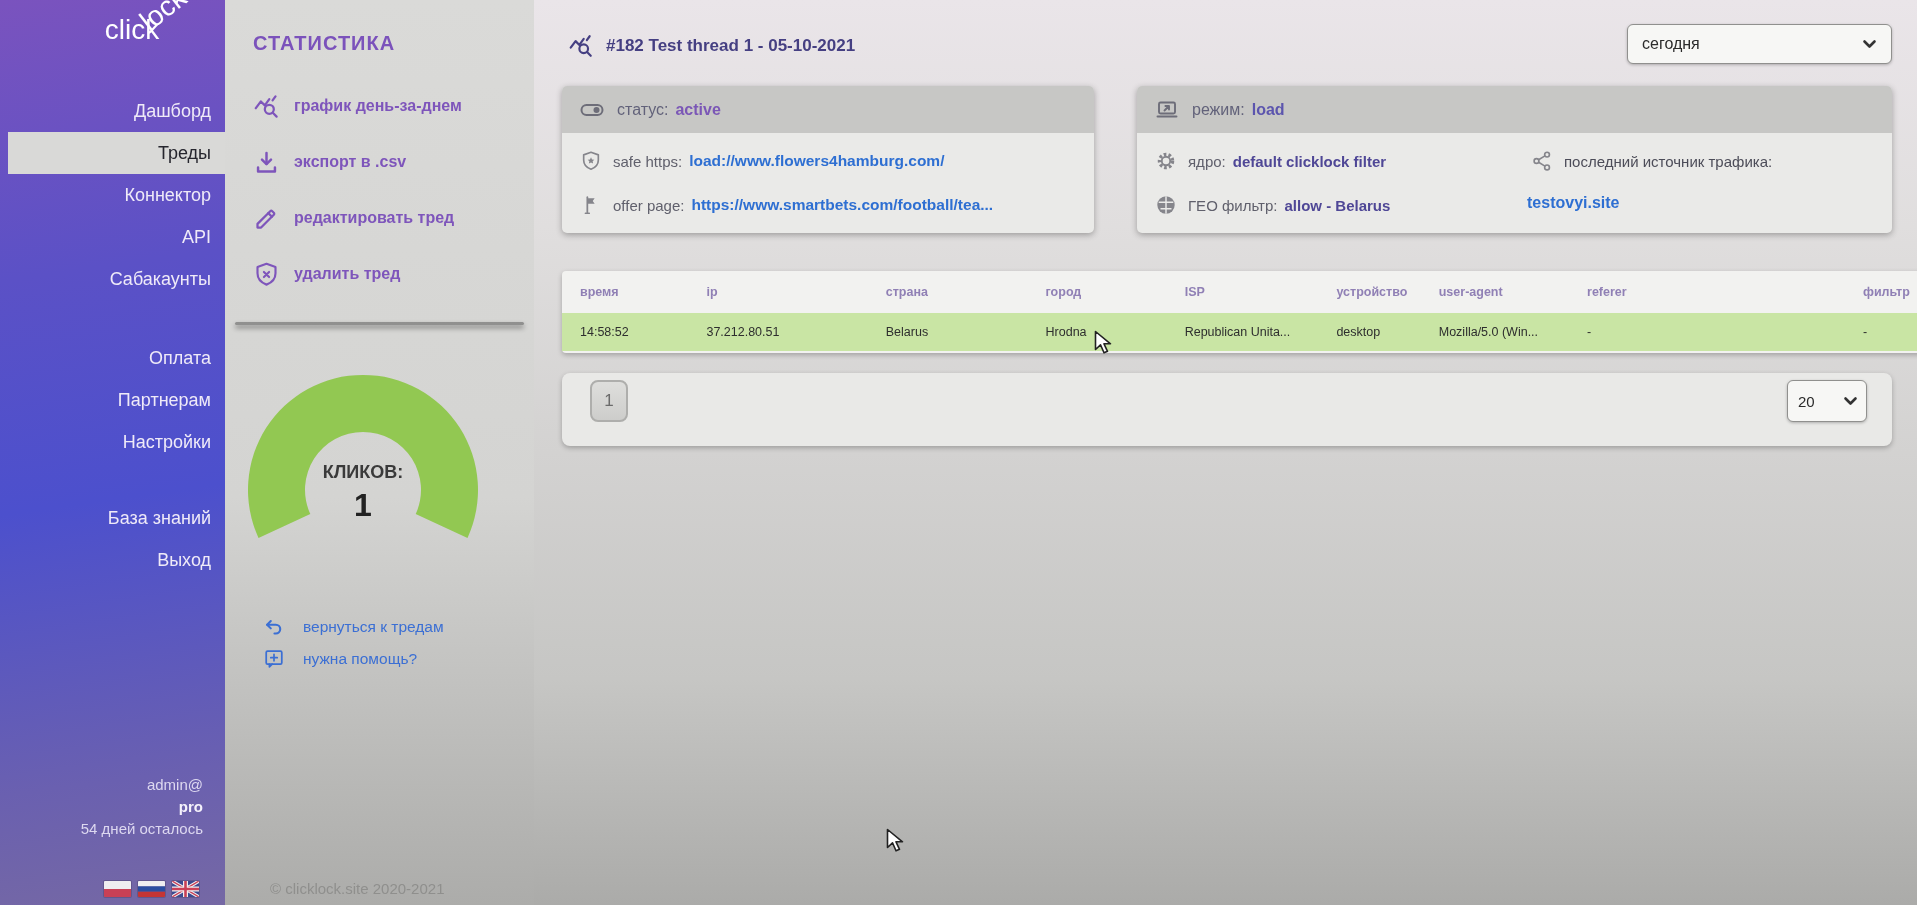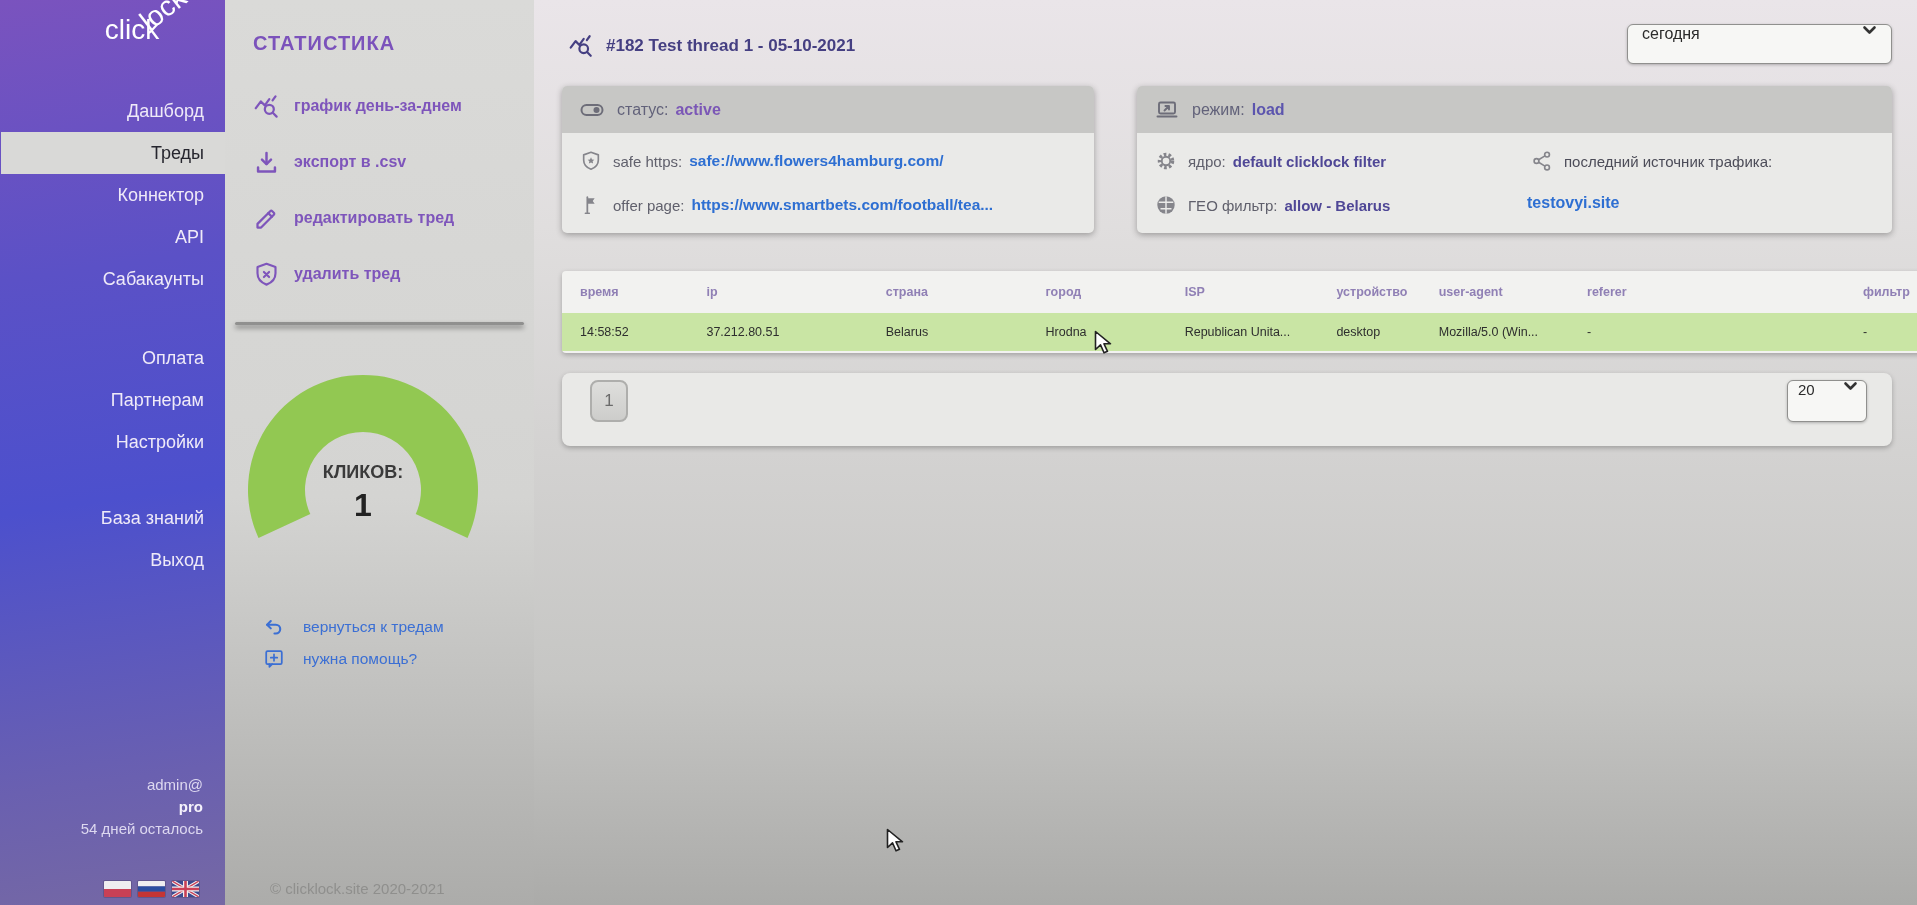--- a/index.html
+++ b/index.html
@@ -4,21 +4,21 @@
 <style>
   html,body{margin:0;padding:0;background:#888;}
   .screen{position:relative;width:1917px;height:905px;overflow:hidden;
     font-family:"Liberation Sans",sans-serif;background:#dcdcda;}
 
   
   .sidebar{position:absolute;left:0;top:0;width:225px;height:905px;
     background:linear-gradient(172deg,#7a53be 0%,#5b51c6 30%,#4c50cd 55%,#6a60b0 85%,#7568a4 100%);}
   .logo{position:absolute;top:14px;right:16px;color:#fff;font-size:28px;font-weight:500;white-space:nowrap;}
   .logo .lock{display:inline-block;transform:rotate(-38deg) translate(1px,-10px);transform-origin:left bottom;}
-  .menu{position:absolute;top:90px;left:1px;width:100%;}
+  .menu{position:absolute;top:90px;left:8px;width:100%;}
   .menu-item{height:42px;line-height:42px;text-align:right;padding-right:22px;
     color:#efeaf8;font-size:18px;font-weight:500;cursor:pointer;}
   .menu-item.active{background:#d9d9d7;color:#26262e;}
   .menu-gap1{margin-top:37px;}
   .menu-gap2{margin-top:34px;}
   .account{position:absolute;top:774px;right:22px;text-align:right;color:#ddd8f0;font-size:15px;line-height:22px;}
   .account .plan{font-weight:bold;color:#f4f1fb;}
   .flag-row{position:absolute;bottom:8px;right:26px;display:flex;gap:7px;}
   .flag{width:27px;height:16px;display:block;border-radius:1px;box-shadow:0 0 0 1px rgba(0,0,0,.15);}
 
@@ -43,21 +43,21 @@
   .panel-link .lbl{margin-left:18px;font-size:15.5px;font-weight:500;}
   .stats-footer{position:absolute;left:45px;top:880px;font-size:15px;color:#8f8f8d;}
 
   
   .main{position:absolute;left:534px;top:0;width:1383px;height:905px;
     background:linear-gradient(#eae5e9 0%,#e0dede 25%,#c6c6c4 75%,#ababa9 100%);}
   .page-title{position:absolute;left:34px;top:33px;display:flex;align-items:center;color:#453f82;}
   .page-title .ic{width:26px;height:26px;}
   .page-title .lbl{margin-left:12px;font-size:17px;font-weight:bold;}
   .select{box-sizing:border-box;background:#f7f7f5;border:1px solid #90908e;border-radius:6px;
-    box-shadow:0 1px 3px rgba(0,0,0,.25);display:flex;cursor:pointer;color:#2b2b2b;}
+    box-shadow:0 1px 3px rgba(0,0,0,.25);display:flex;align-items:center;cursor:pointer;color:#2b2b2b;}
   .period-select{position:absolute;right:25px;top:24px;width:265px;height:40px;padding:0 14px;font-size:16px;}
   .select .chev{margin-left:auto;width:15px;height:11px;color:#333;}
 
   .box{position:absolute;top:86px;height:147px;border-radius:5px;overflow:hidden;
     box-shadow:0 2px 6px rgba(0,0,0,.3);background:#eaeae8;}
   .status-box{left:28px;width:532px;}
   .mode-box{left:603px;width:755px;}
   .box-header{height:47px;background:#c7c7c5;display:flex;align-items:center;padding-left:18px;
     color:#62627a;font-size:16px;}
   .box-header .ic{width:24px;height:24px;color:#6d6d79;}
@@ -236,21 +236,21 @@
           </svg>
         <span class="lbl">статус:</span>
         <span class="val">active</span>
       </div>
       <div class="box-row row1">
         <svg class="ic" viewBox="0 0 24 24" fill="none" stroke="currentColor" stroke-width="1.8" stroke-linejoin="round">
             <path d="M12 2.5l8 2.8v5.6c0 4.9-3.4 8.4-8 10.1-4.6-1.7-8-5.2-8-10.1V5.3z"></path>
             <path d="M12 8l1.1 2.3 2.5.3-1.8 1.7.5 2.5L12 13.6l-2.3 1.2.5-2.5-1.8-1.7 2.5-.3z" fill="currentColor" stroke="none"></path>
           </svg>
         <span class="lbl">safe https:</span>
-        <span class="link">safe://www.flowers4hamburg.com/</span>
+        <span class="link">load://www.flowers4hamburg.com/</span>
       </div>
       <div class="box-row row2">
         <svg class="ic" viewBox="0 0 24 24" fill="none" stroke="currentColor" stroke-width="1.9" stroke-linecap="round">
             <path d="M8 3.5V20"></path>
             <path d="M8 4.5h8l-2.1 3 2.1 3H8z" fill="currentColor" stroke="none"></path>
             <path d="M6 21h4"></path>
           </svg>
         <span class="lbl">offer page:</span>
         <span class="link">https://www.smartbets.com/football/tea...</span>
       </div>

